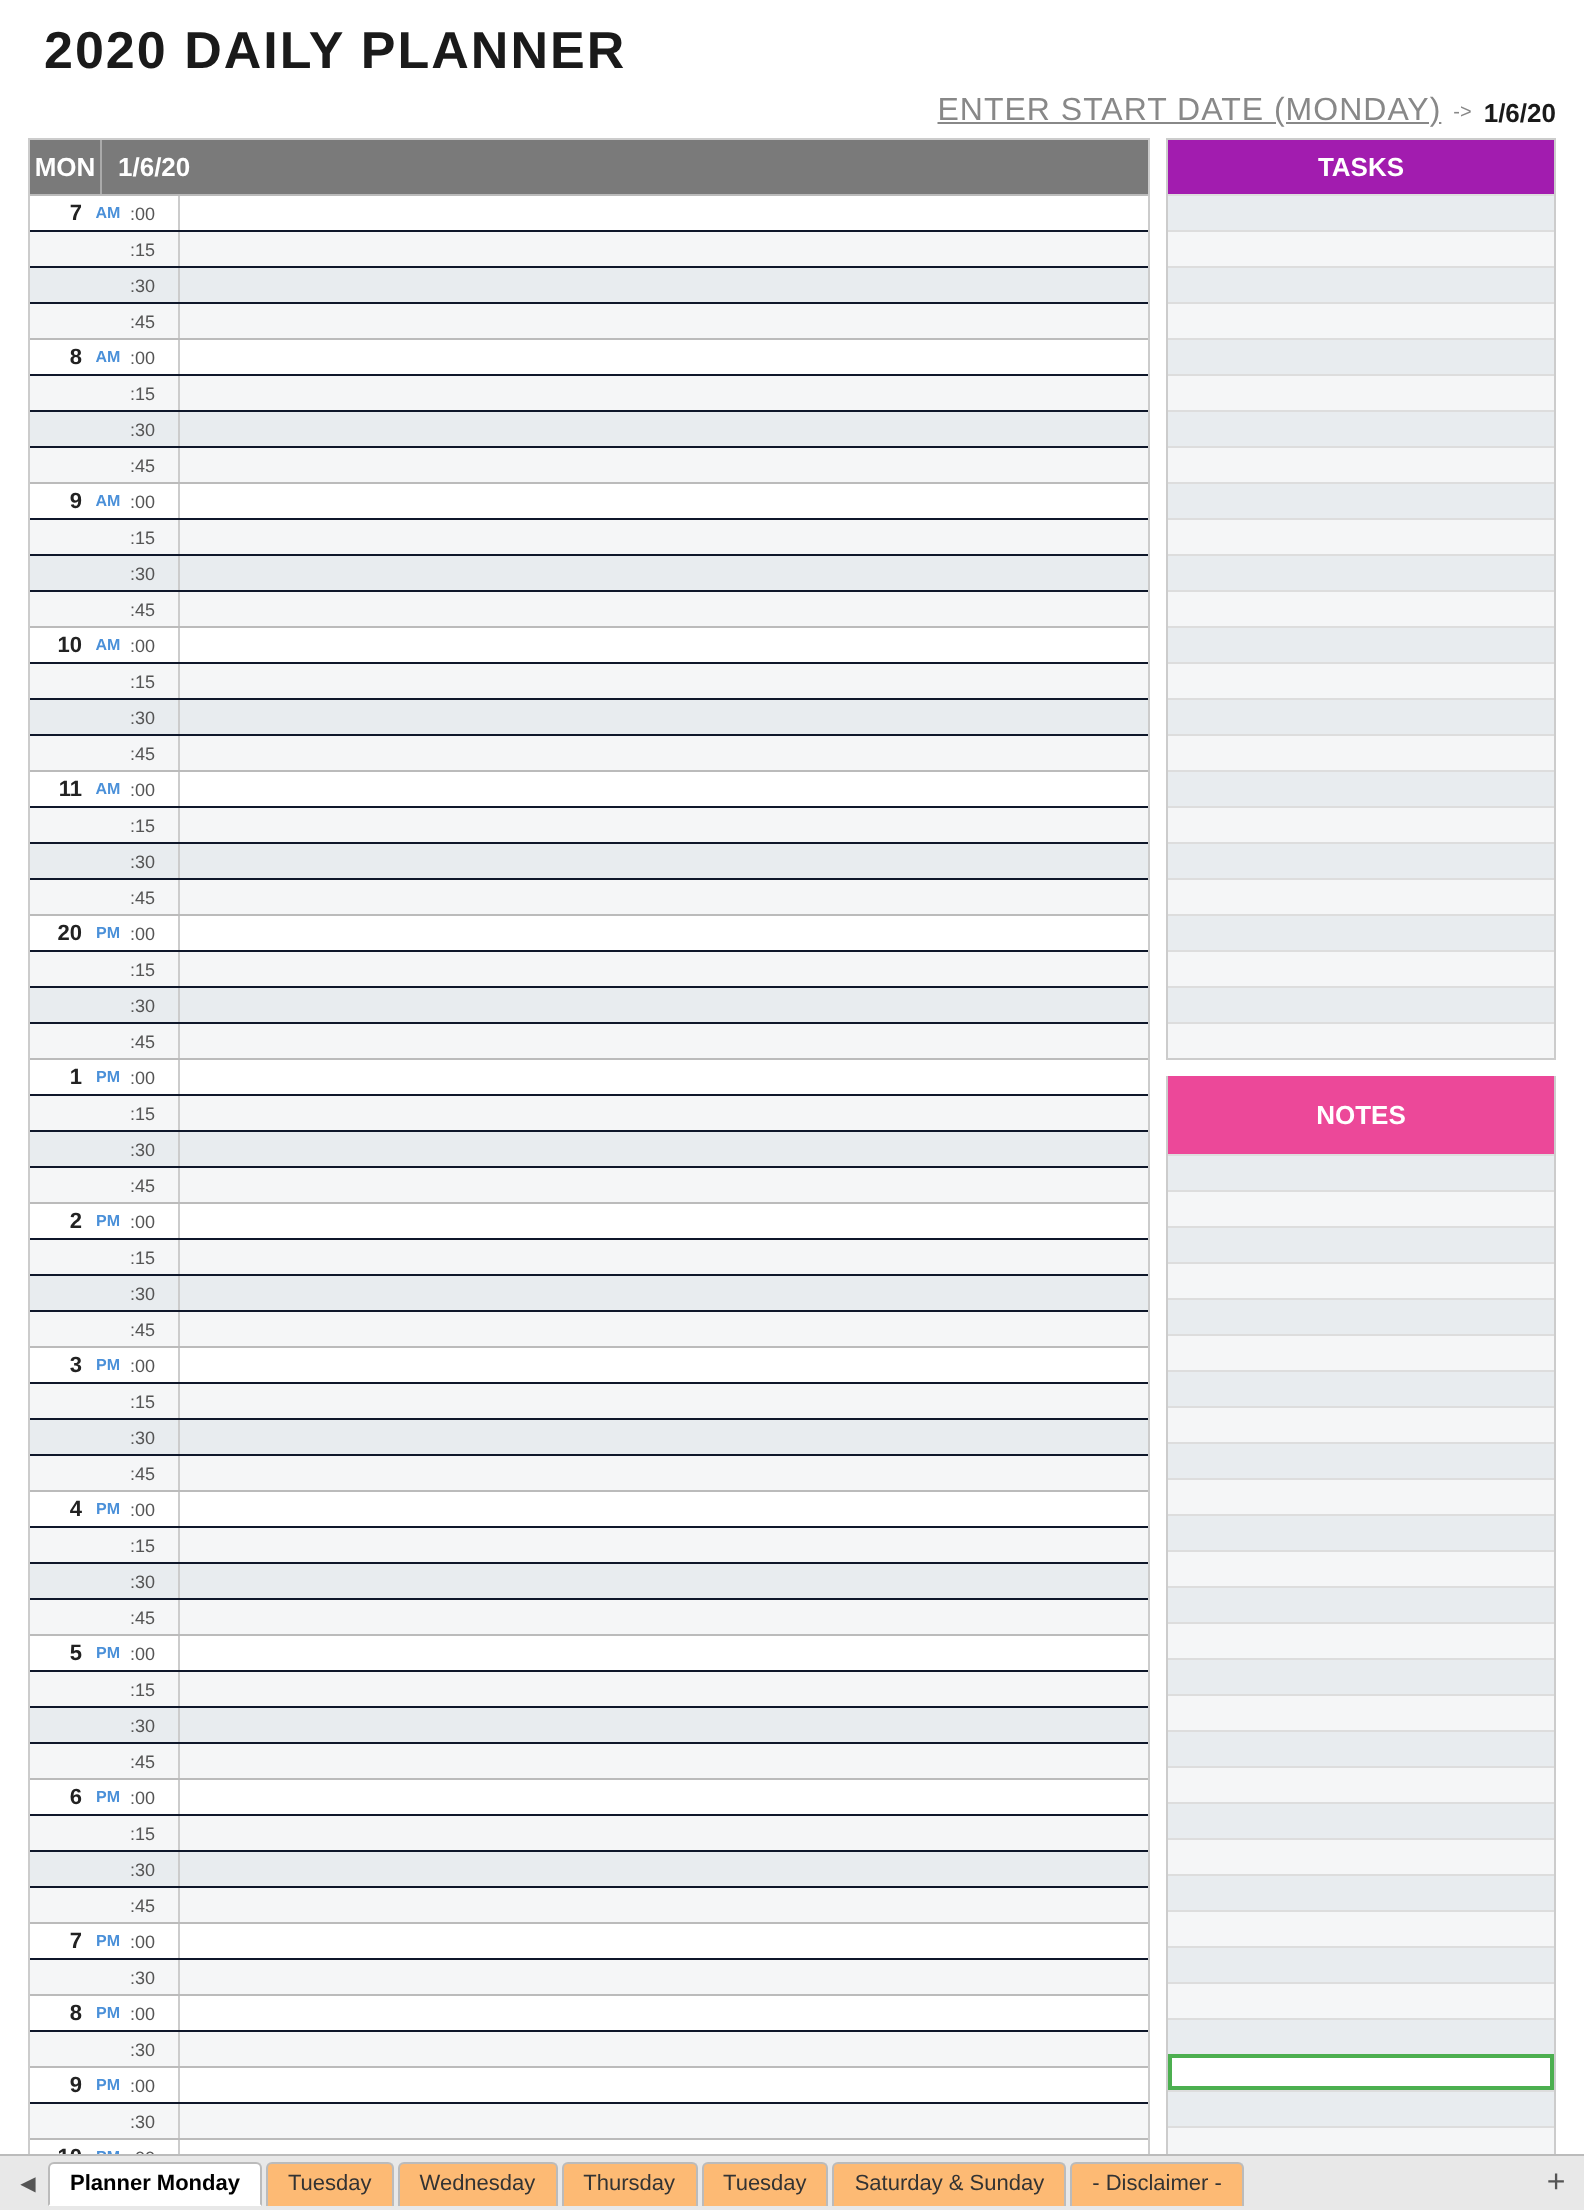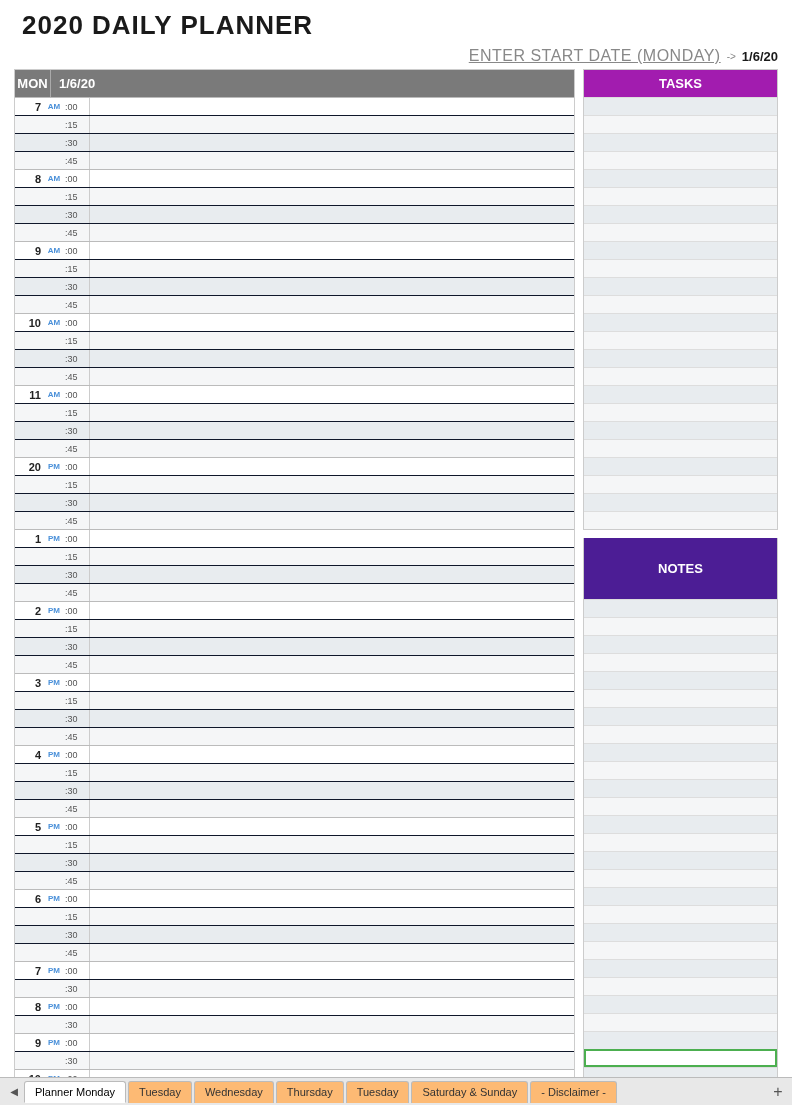--- a/index.html
+++ b/index.html
@@ -169,26 +169,26 @@
       background: #f5f6f7;
     }
 
     .notes-section {
       border: 1px solid #ccc;
       border-top: none;
       margin-top: 8px;
     }
 
     .notes-header {
-      background: #4c1d95;
+      background: #ec4899;
       color: #fff;
       font-weight: bold;
       font-size: 13px;
       text-align: center;
-      padding: 23px 2px;
+      padding: 12px 2px;
     }
 
     .note-row {
       height: 18px;
       border-top: 1px solid #ddd;
     }
 
     .note-row:nth-child(odd) {
       background: #e8ecef;
     }
@@ -240,21 +240,21 @@
       cursor: pointer;
       margin-right: 2px;
       white-space: nowrap;
       border-radius: 3px 3px 0 0;
     }
 
     .tab.active {
       background: #fff;
       color: #000;
       border-bottom: 1px solid #fff;
-      font-weight: normal;
+      font-weight: bold;
     }
 
     .tab-add-btn {
       width: 20px;
       height: 20px;
       display: flex;
       align-items: center;
       justify-content: center;
       font-size: 16px;
       color: #555;

